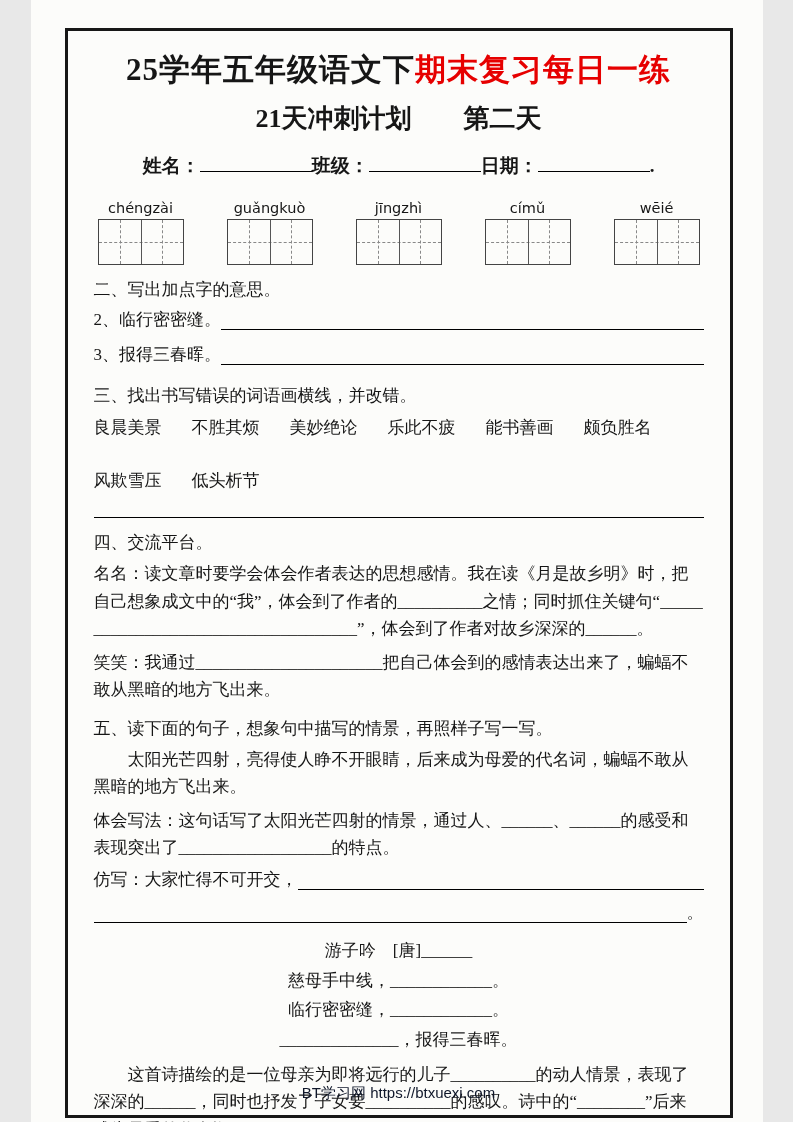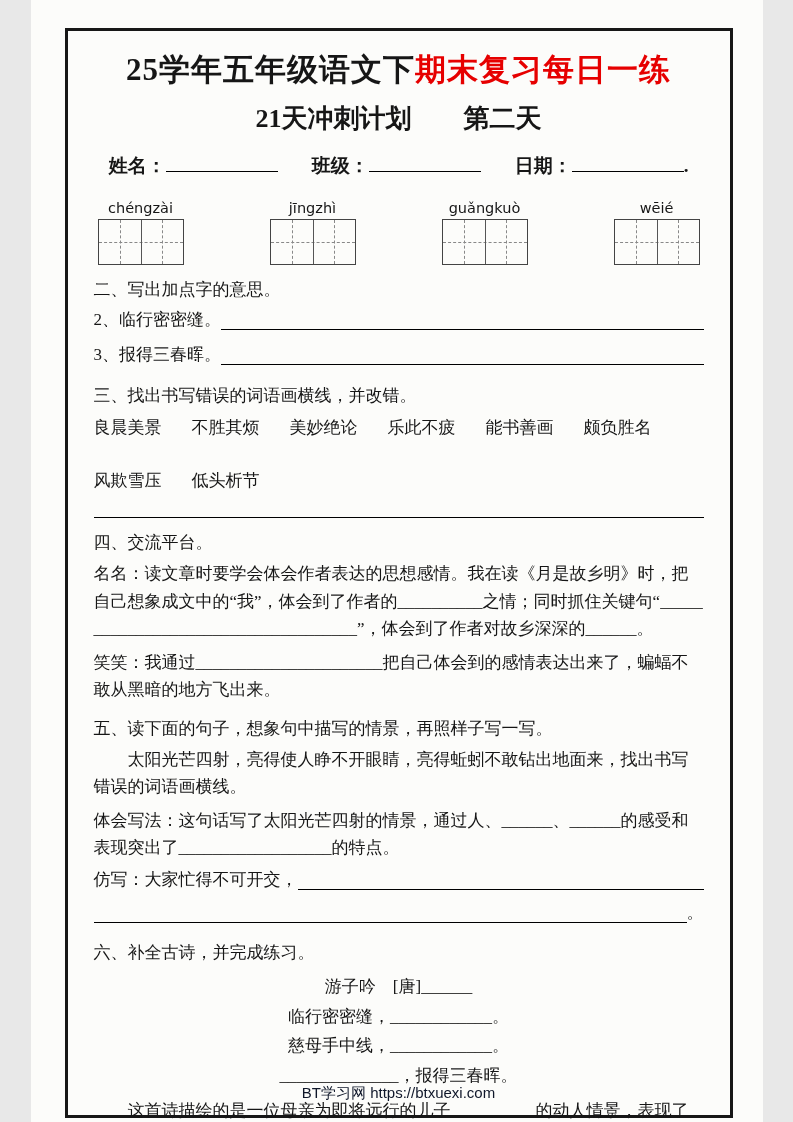--- a/index.html
+++ b/index.html
@@ -31,21 +31,20 @@
   .subtitle {
     text-align:center;
     font-size:26px;
     font-weight:bold;
     margin-top:10px;
   }
   .subtitle .sub-gap { display:inline-block; width:52px; }
   .info-row {
     display:flex;
     justify-content:center;
-    gap:34px;
     margin-top:16px;
     font-size:19px;
     font-weight:bold;
   }
   .blank {
     display:inline-block;
     border-bottom:1.5px solid #000;
     height:1.05em;
     vertical-align:baseline;
   }
@@ -159,34 +158,46 @@
           </div>
           <div class="pin-grid">
             <div class="h-dash"></div>
             <div class="v-mid"></div>
             <div class="v-dash q1"></div>
             <div class="v-dash q3"></div>
           </div>
         </div>
         <div class="pin-group">
           <div class="pin-label">
+            <span>guǎng</span>
+            <span>kuò</span>
+          </div>
+          <div class="pin-grid">
+            <div class="h-dash"></div>
+            <div class="v-mid"></div>
+            <div class="v-dash q1"></div>
+            <div class="v-dash q3"></div>
+          </div>
+        </div>
+        <div class="pin-group">
+          <div class="pin-label">
             <span>jīng</span>
             <span>zhì</span>
           </div>
           <div class="pin-grid">
             <div class="h-dash"></div>
             <div class="v-mid"></div>
             <div class="v-dash q1"></div>
             <div class="v-dash q3"></div>
           </div>
         </div>
         <div class="pin-group">
           <div class="pin-label">
-            <span>guǎng</span>
-            <span>kuò</span>
+            <span>cí</span>
+            <span>mǔ</span>
           </div>
           <div class="pin-grid">
             <div class="h-dash"></div>
             <div class="v-mid"></div>
             <div class="v-dash q1"></div>
             <div class="v-dash q3"></div>
           </div>
         </div>
         <div class="pin-group">
           <div class="pin-label">
@@ -225,39 +236,38 @@
         <span>风欺雪压</span>
         <span>低头析节</span>
       </div>
     <div class="full-blank"></div>
 
     <div class="sec-heading">四、交流平台。</div>
     <p class="para">名名：读文章时要学会体会作者表达的思想感情。我在读《月是故乡明》时，把自己想象成文中的“我”，体会到了作者的__________之情；同时抓住关键句“____________________________________”，体会到了作者对故乡深深的______。</p>
     <p class="para">笑笑：我通过______________________把自己体会到的感情表达出来了，蝙蝠不敢从黑暗的地方飞出来。</p>
 
     <div class="sec-heading">五、读下面的句子，想象句中描写的情景，再照样子写一写。</div>
-    <p class="para indent">太阳光芒四射，亮得使人睁不开眼睛，亮得蚯蚓不敢钻出地面来，找出书写错误的词语画横线。</p>
+    <p class="para indent">太阳光芒四射，亮得使人睁不开眼睛，后来成为母爱的代名词，蝙蝠不敢从黑暗的地方飞出来。</p>
     <p class="para">体会写法：这句话写了太阳光芒四射的情景，通过人、______、______的感受和表现突出了__________________的特点。</p>
     <div class="fangxie-line">
       <span>仿写：大家忙得不可开交，</span>
         <span class="blank grow"></span>
     </div>
     <div class="fangxie-line">
       <span class="blank grow"></span>
         <span>。</span>
     </div>
 
-    <div class="sec-heading">六、补全古诗，并完成练习。</div>
     <div class="poem">
       <div class="poem-line">
         <span>游子吟</span>　<span>[唐]______</span>
       </div>
       <div id="poem-lines">
+          <div class="poem-line">慈母手中线，____________。</div>
           <div class="poem-line">临行密密缝，____________。</div>
-          <div class="poem-line">慈母手中线，____________。</div>
           <div class="poem-line">______________，报得三春晖。</div>
         </div>
     </div>
     <p class="para indent">这首诗描绘的是一位母亲为即将远行的儿子__________的动人情景，表现了深深的______，同时也抒发了子女要__________的感叹。诗中的“________”后来成为母爱的代名词。</p>
 
     <div class="watermark">BT学习网 https://btxuexi.com</div>
   </div>
 </div>
 
 </body></html>

